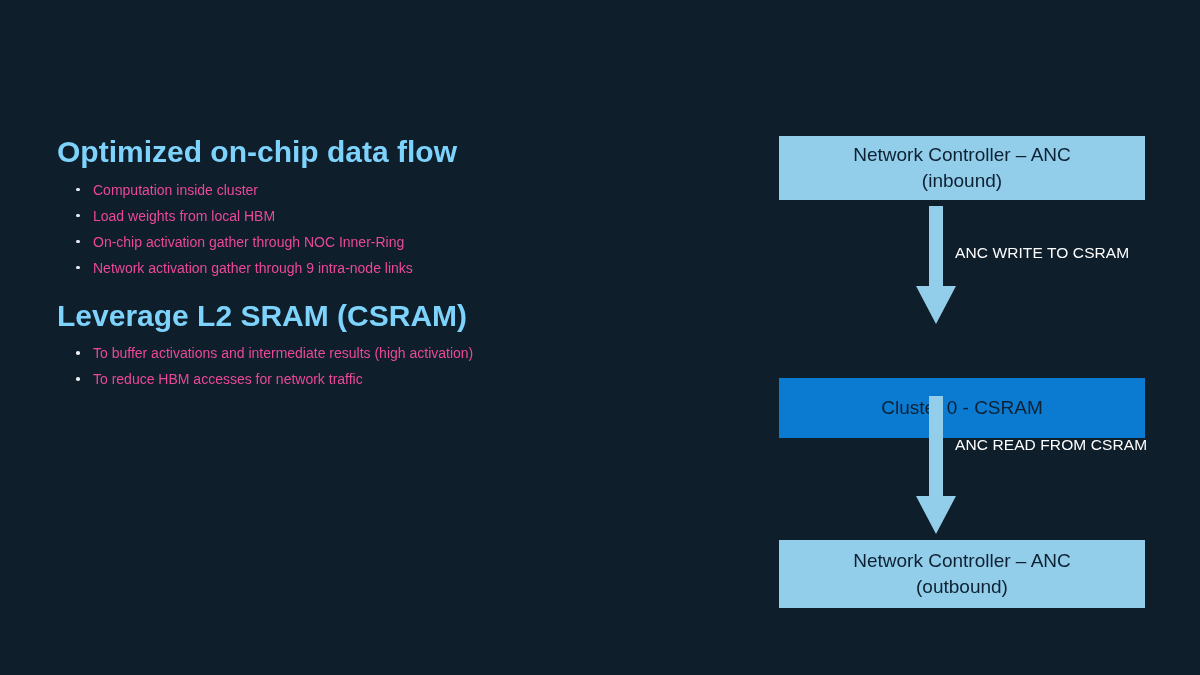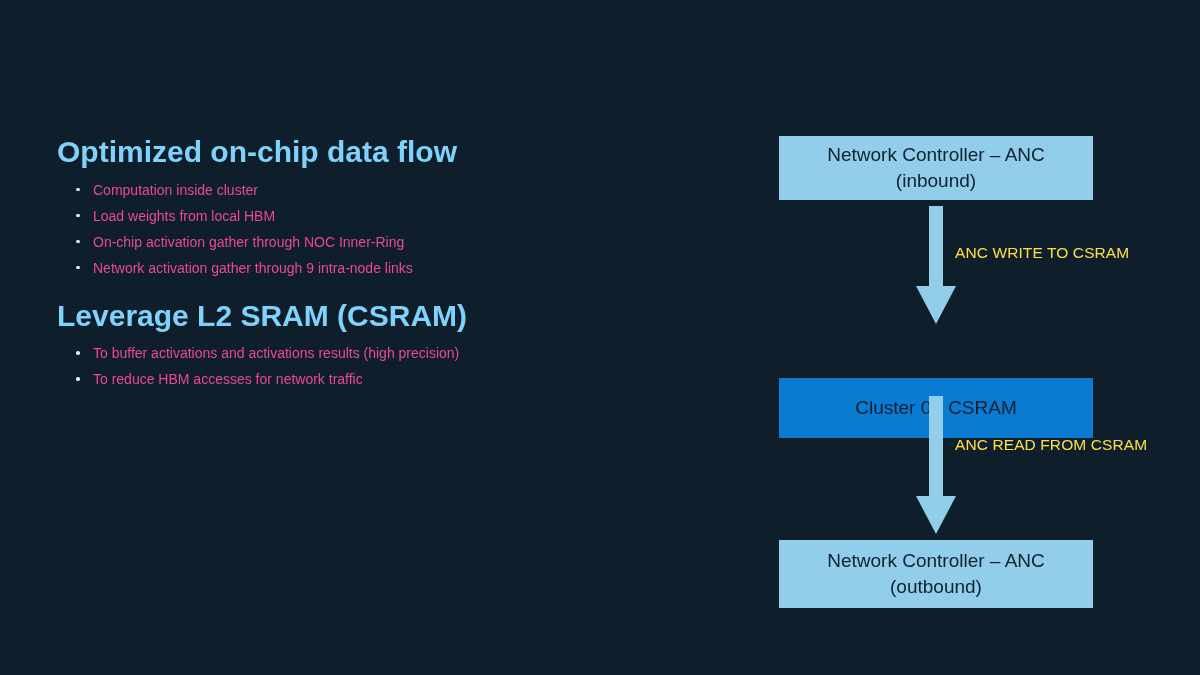--- a/index.html
+++ b/index.html
@@ -84,21 +84,21 @@
     position: absolute;
     left: 779px;
     top: 136px;
     width: 314px;
     height: 472px;
   }
 
   .flow-box {
     position: absolute;
     left: 0;
-    width: 314px;
+    width: 366px;
     box-sizing: border-box;
     display: flex;
     align-items: center;
     justify-content: center;
     text-align: center;
     font-size: 19px;
     line-height: 26px;
     color: #0d2133;
   }
 
@@ -116,21 +116,21 @@
     width: 62px;
   }
   #arrow-1 { top: 70px;  height: 118px; }
   #arrow-2 { top: 260px; height: 138px; }
 
   .arrow svg { display: block; width: 100%; height: 100%; }
 
   .arrow-label {
     position: absolute;
     font-size: 15.5px;
-    color: #fde047;
+    color: #ffffff;
     white-space: nowrap;
     letter-spacing: 0.1px;
   }
   #arrow-label-1 { left: 176px; top: 108px; }
   #arrow-label-2 { left: 176px; top: 300px; }
 </style>
 </head>
 <body>
 
 <div class="slide">
@@ -158,21 +158,21 @@
           <span>Network activation gather through 9 intra-node links</span>
         </li>
       </ul>
     </div>
 
     <div class="section section-2">
       <div class="section-heading">Leverage L2 SRAM (CSRAM)</div>
       <ul class="bullet-list">
         <li class="bullet-item">
           <span class="dot"></span>
-          <span>To buffer activations and activations results (high precision)</span>
+          <span>To buffer activations and intermediate results (high activation)</span>
         </li>
         <li class="bullet-item">
           <span class="dot"></span>
           <span>To reduce HBM accesses for network traffic</span>
         </li>
       </ul>
     </div>
 
   </div>
 

